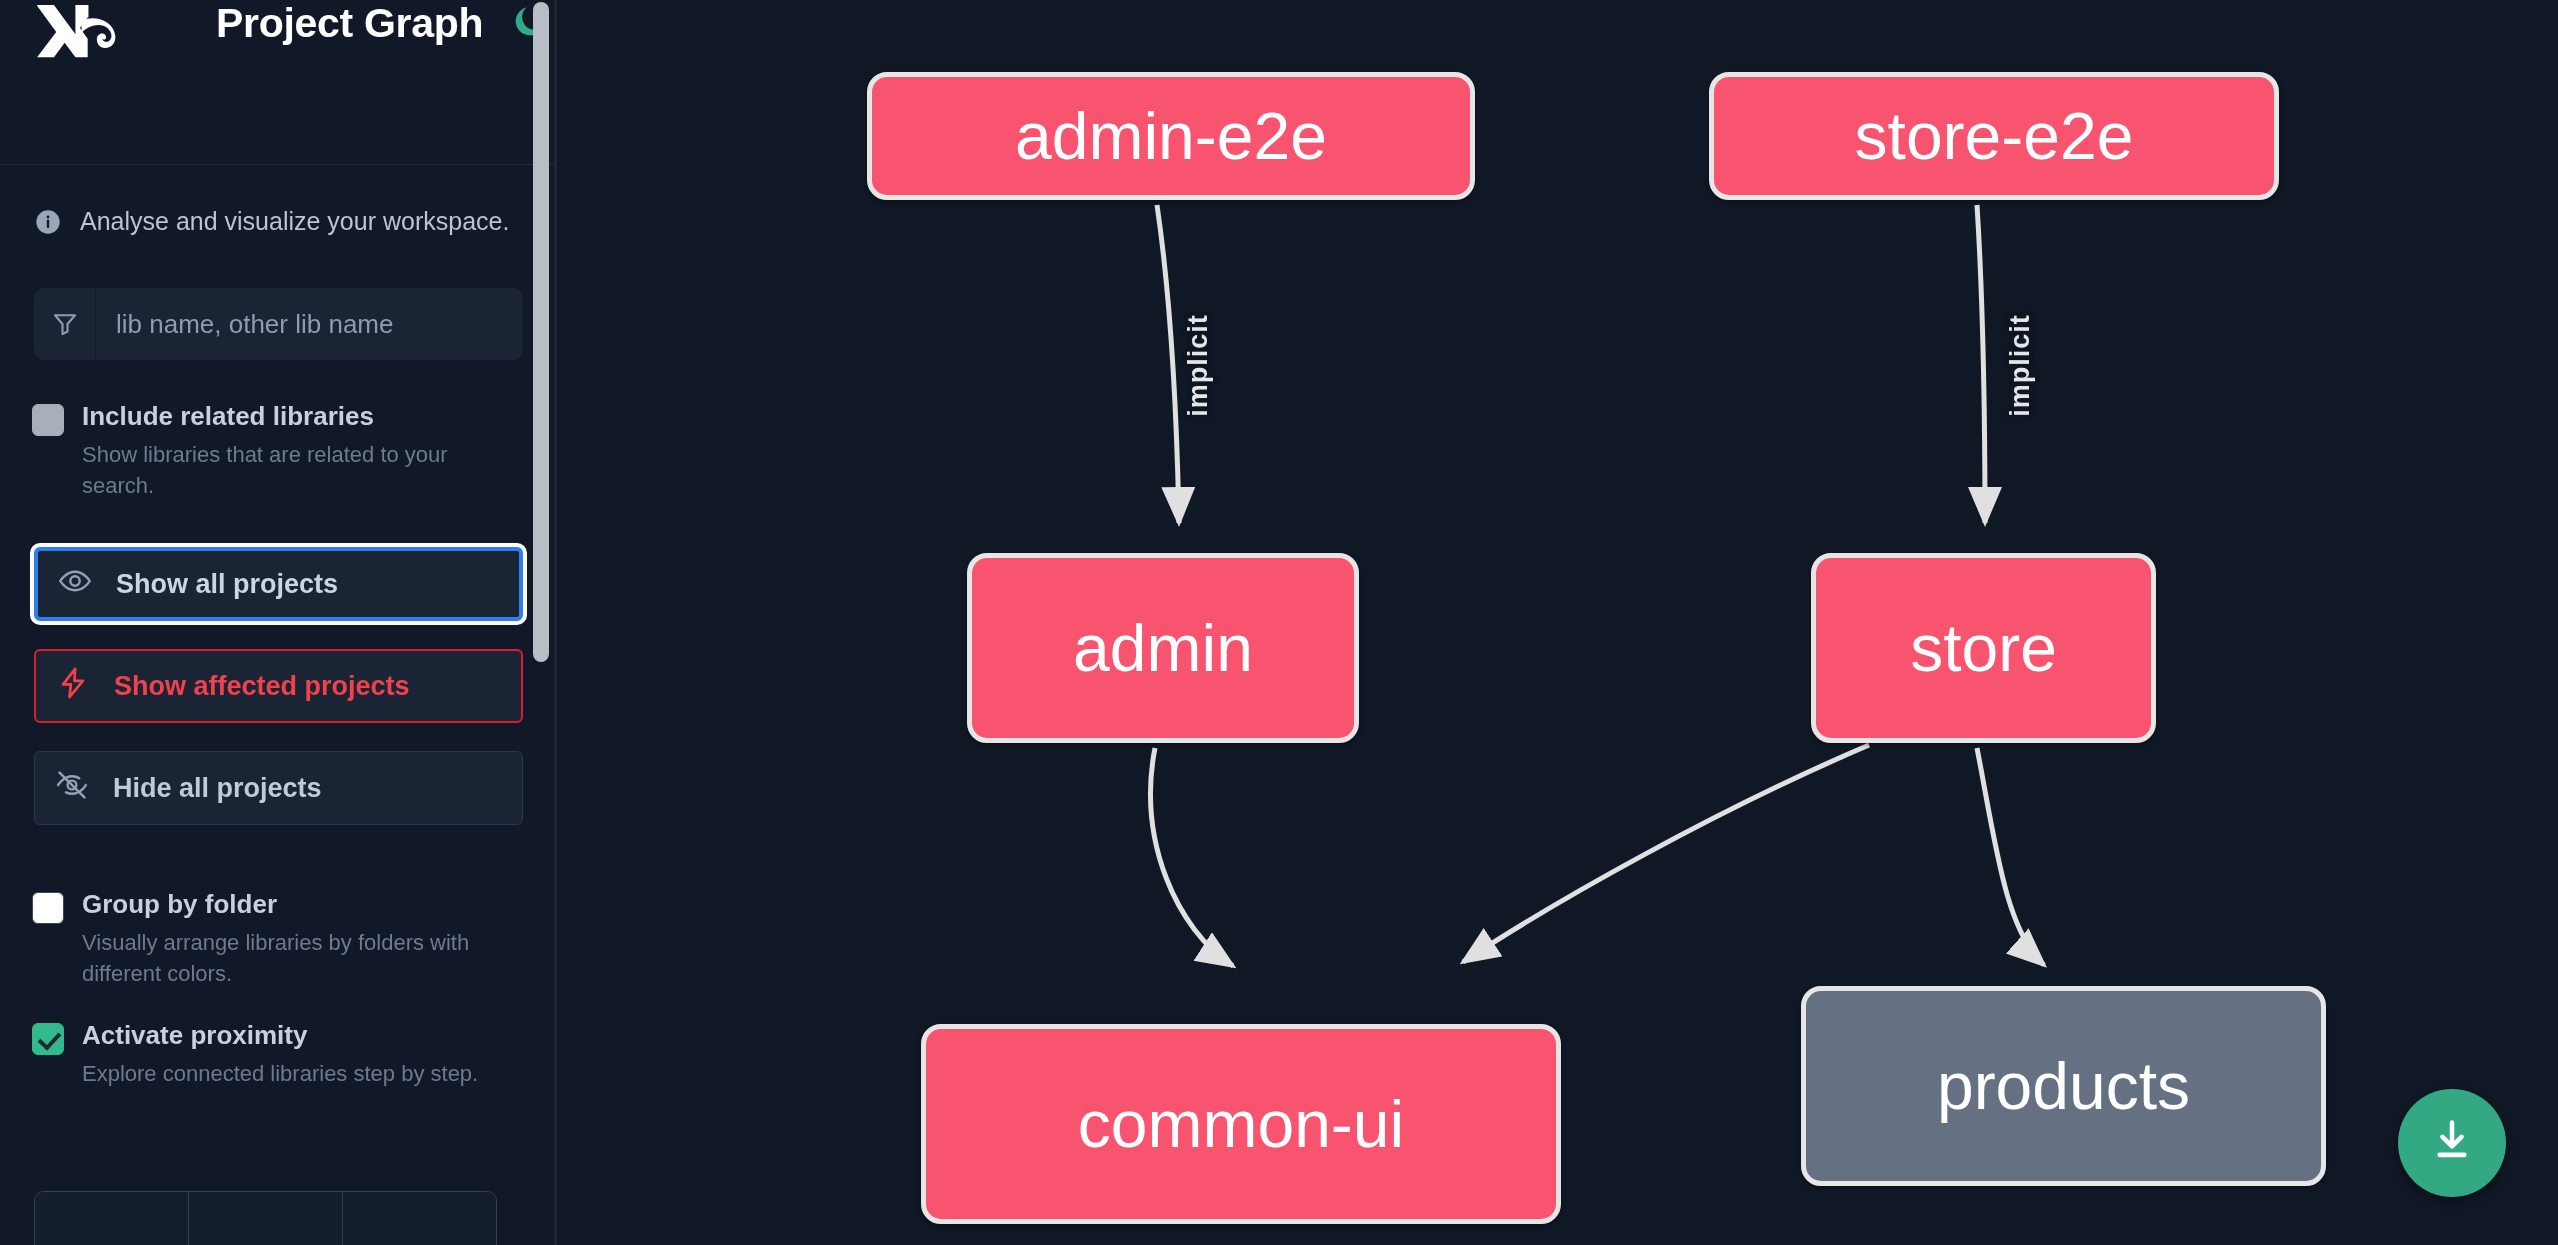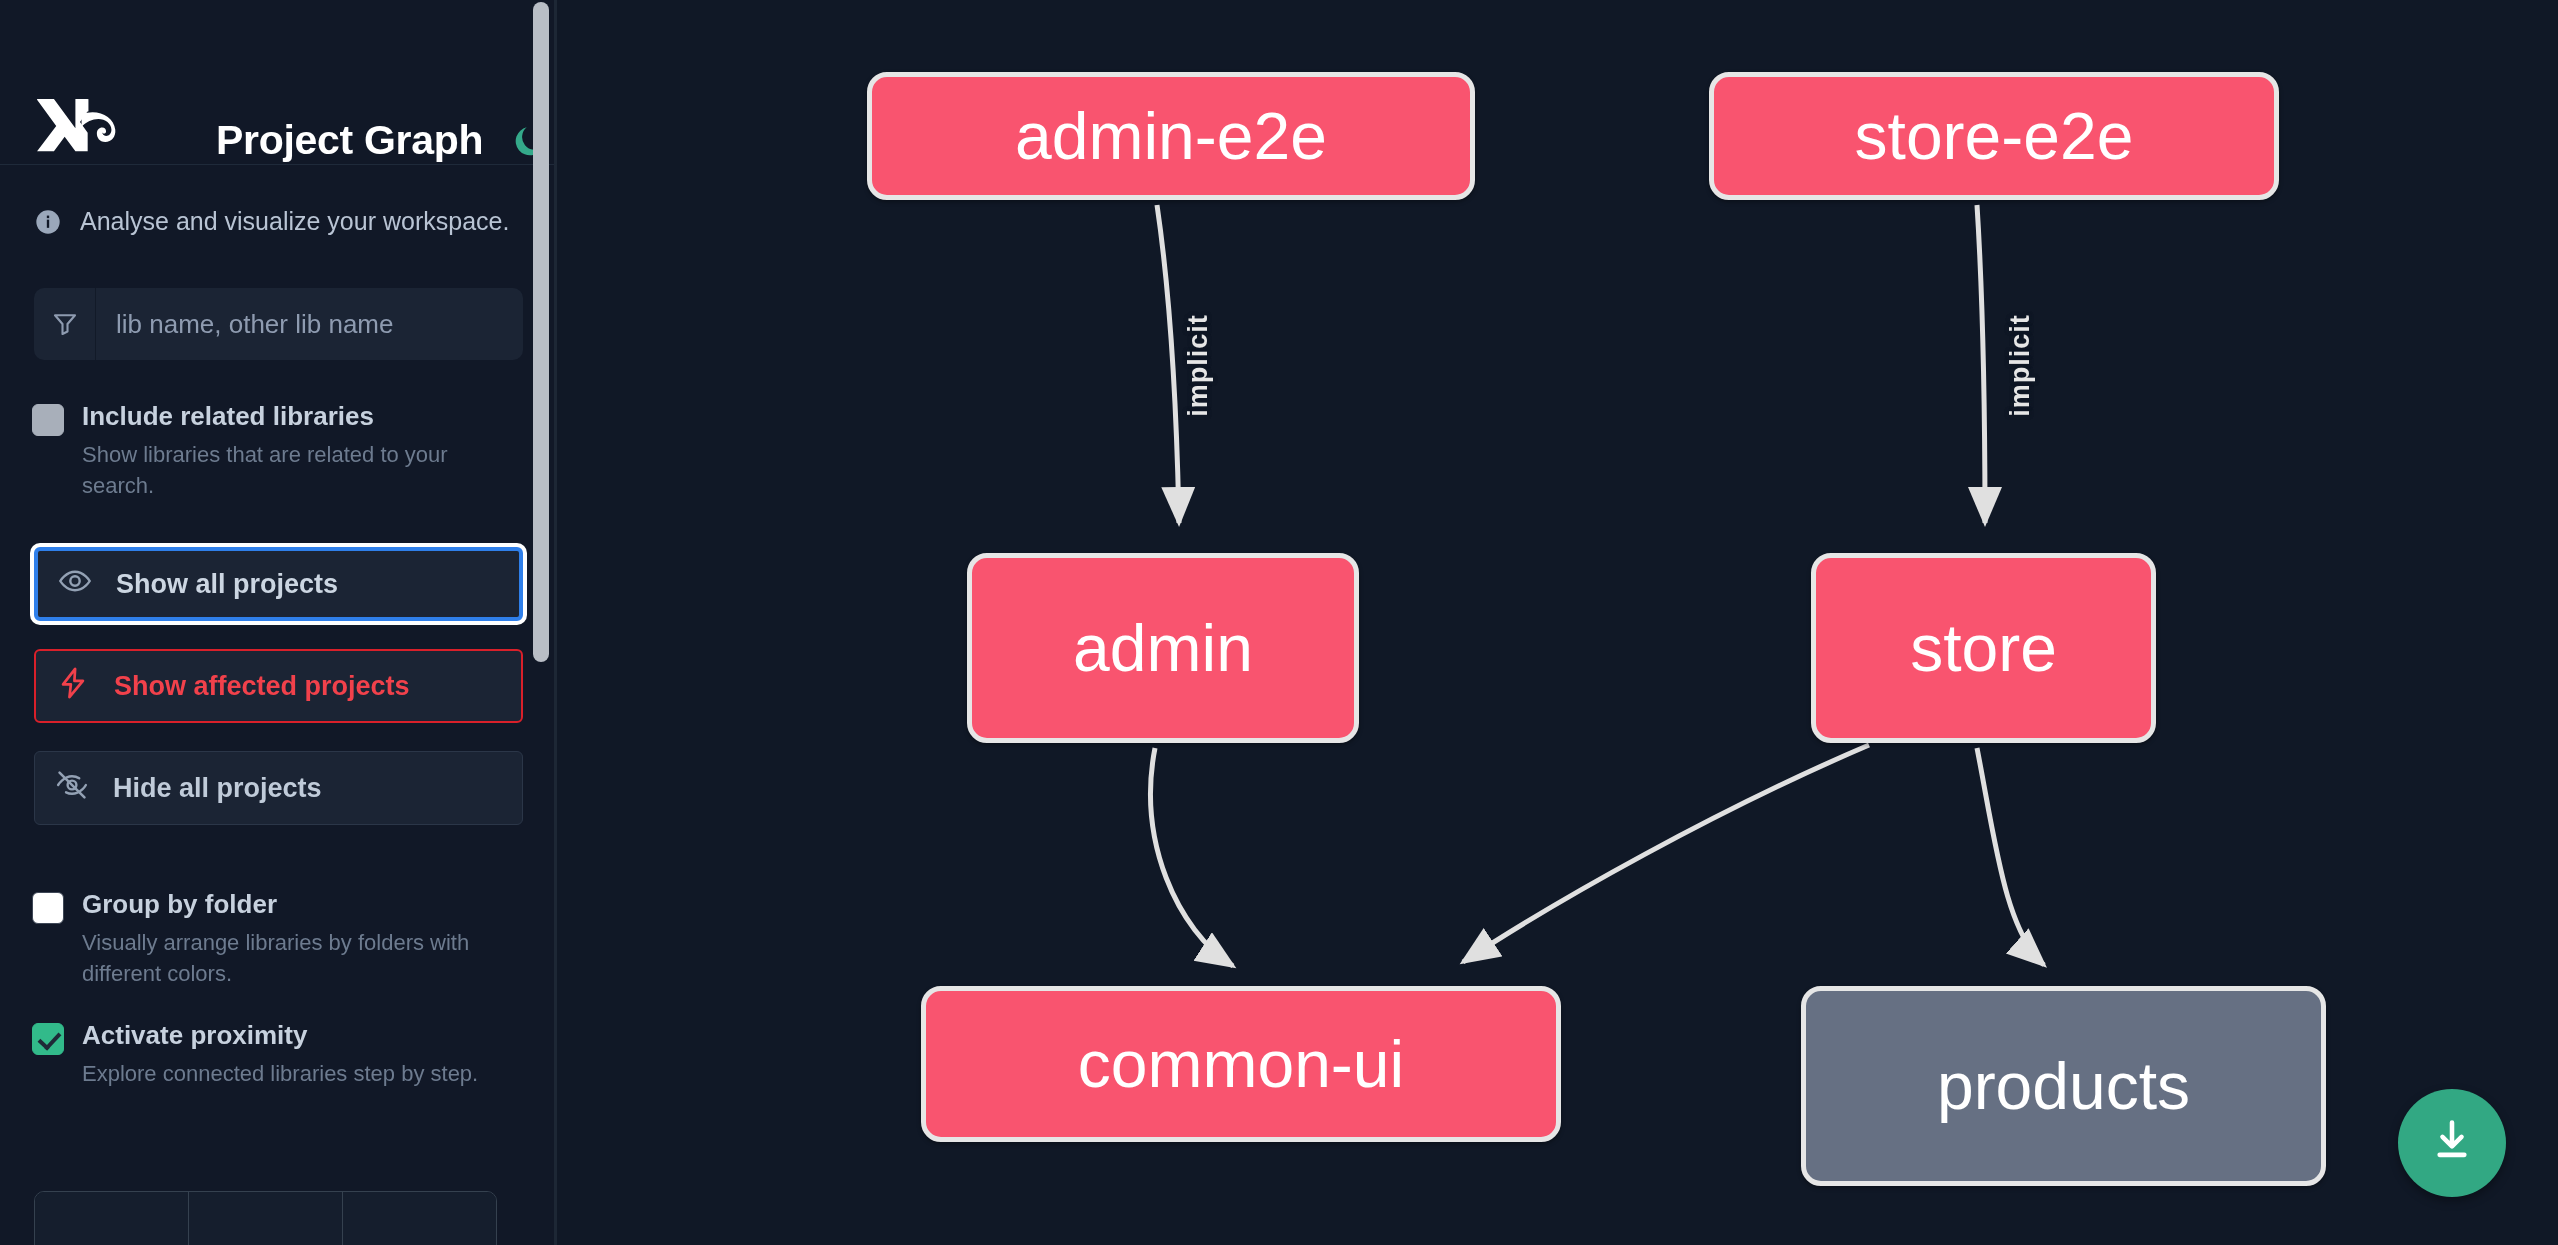--- a/index.html
+++ b/index.html
@@ -14,21 +14,21 @@
   
   .sidebar {
     position: relative;
     width: 557px; height: 1245px;
     background: #111827;
     flex: 0 0 557px;
     overflow: hidden;
   }
   .sb-header {
     height: 165px;
-    display: flex; align-items: flex-end;
+    display: flex; align-items: flex-start;
     padding: 0 34px;
     border-bottom: 1px solid #1f2a3a;
     gap: 0;
   }
   .nx-logo { width: 92px; height: 70px; flex: 0 0 92px; }
   .app-title {
     color: #ffffff;
     font-size: 41px;
     font-weight: 700;
     letter-spacing: -0.3px;
@@ -371,21 +371,21 @@
     </div>
 
     <div class="node app" style="left:410px; top:553px; width:392px; height:190px;">
       <span class="node-label">admin</span>
     </div>
 
     <div class="node app" style="left:1254px; top:553px; width:345px; height:190px;">
       <span class="node-label">store</span>
     </div>
 
-    <div class="node lib" style="left:364px; top:986px; width:640px; height:156px;">
+    <div class="node lib" style="left:364px; top:1024px; width:640px; height:200px;">
       <span class="node-label">common-ui</span>
     </div>
 
     <div class="node gray" style="left:1244px; top:986px; width:525px; height:200px;">
       <span class="node-label">products</span>
     </div>
 
     <div class="dl-btn">
       <span>
         <svg viewBox="0 0 24 24" width="52" height="52" aria-hidden="true">

